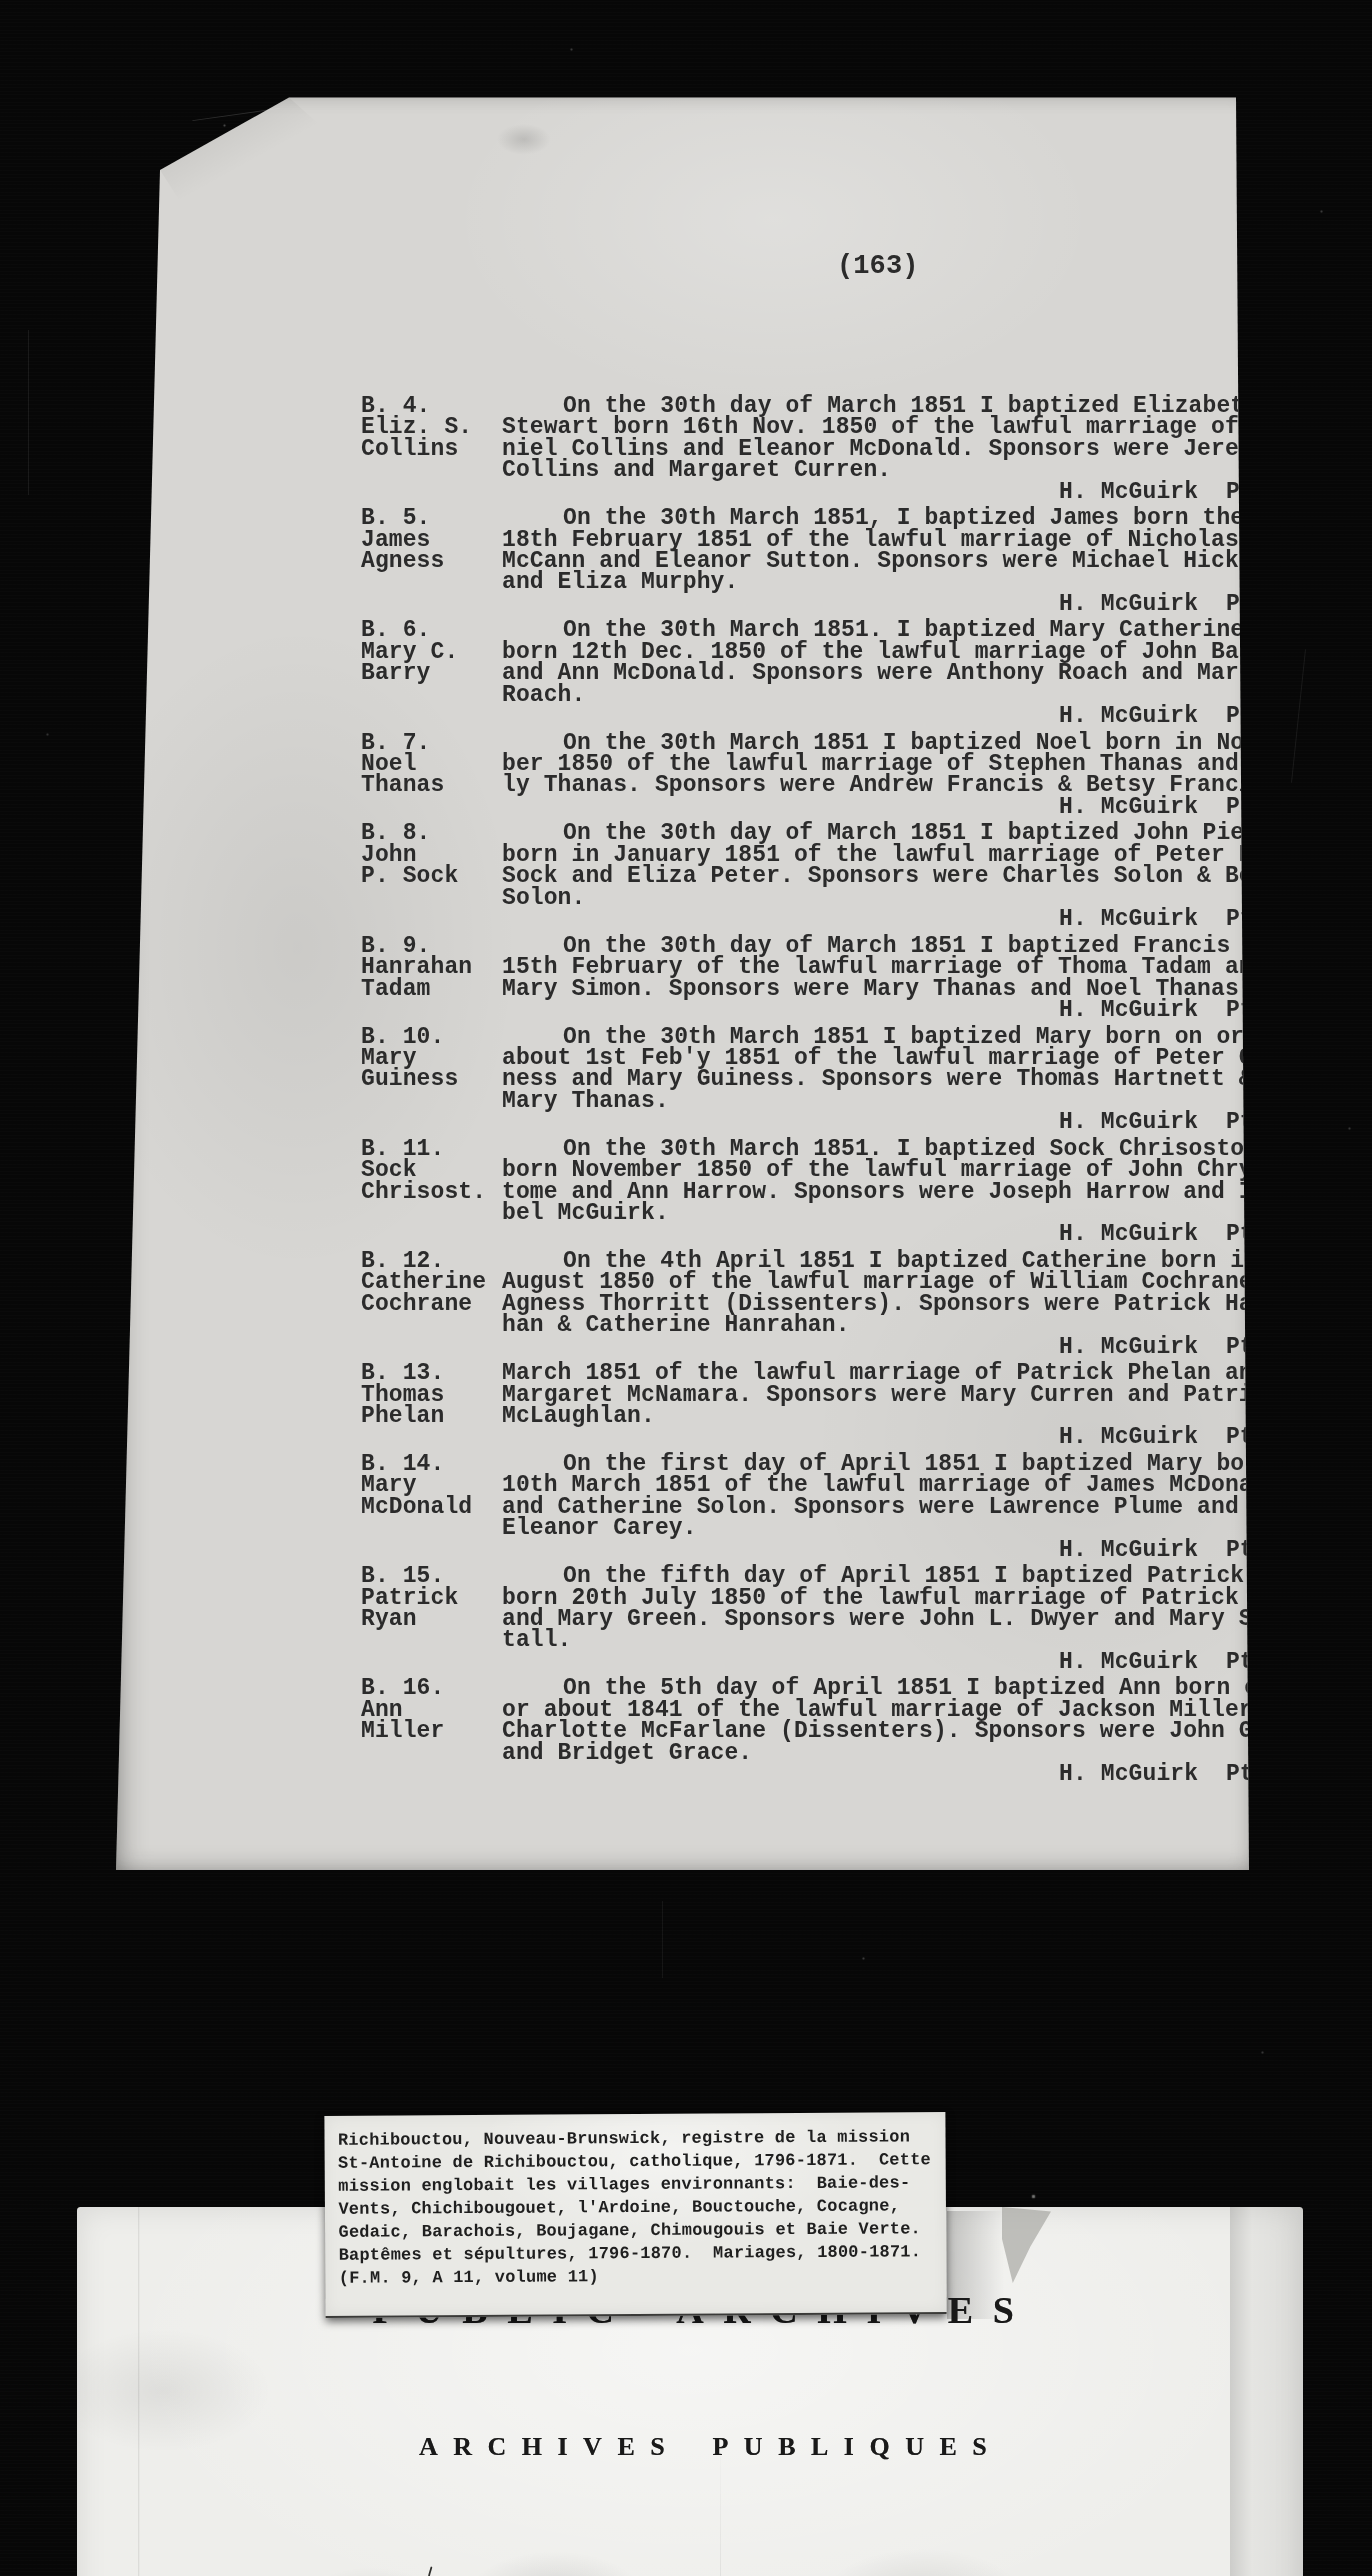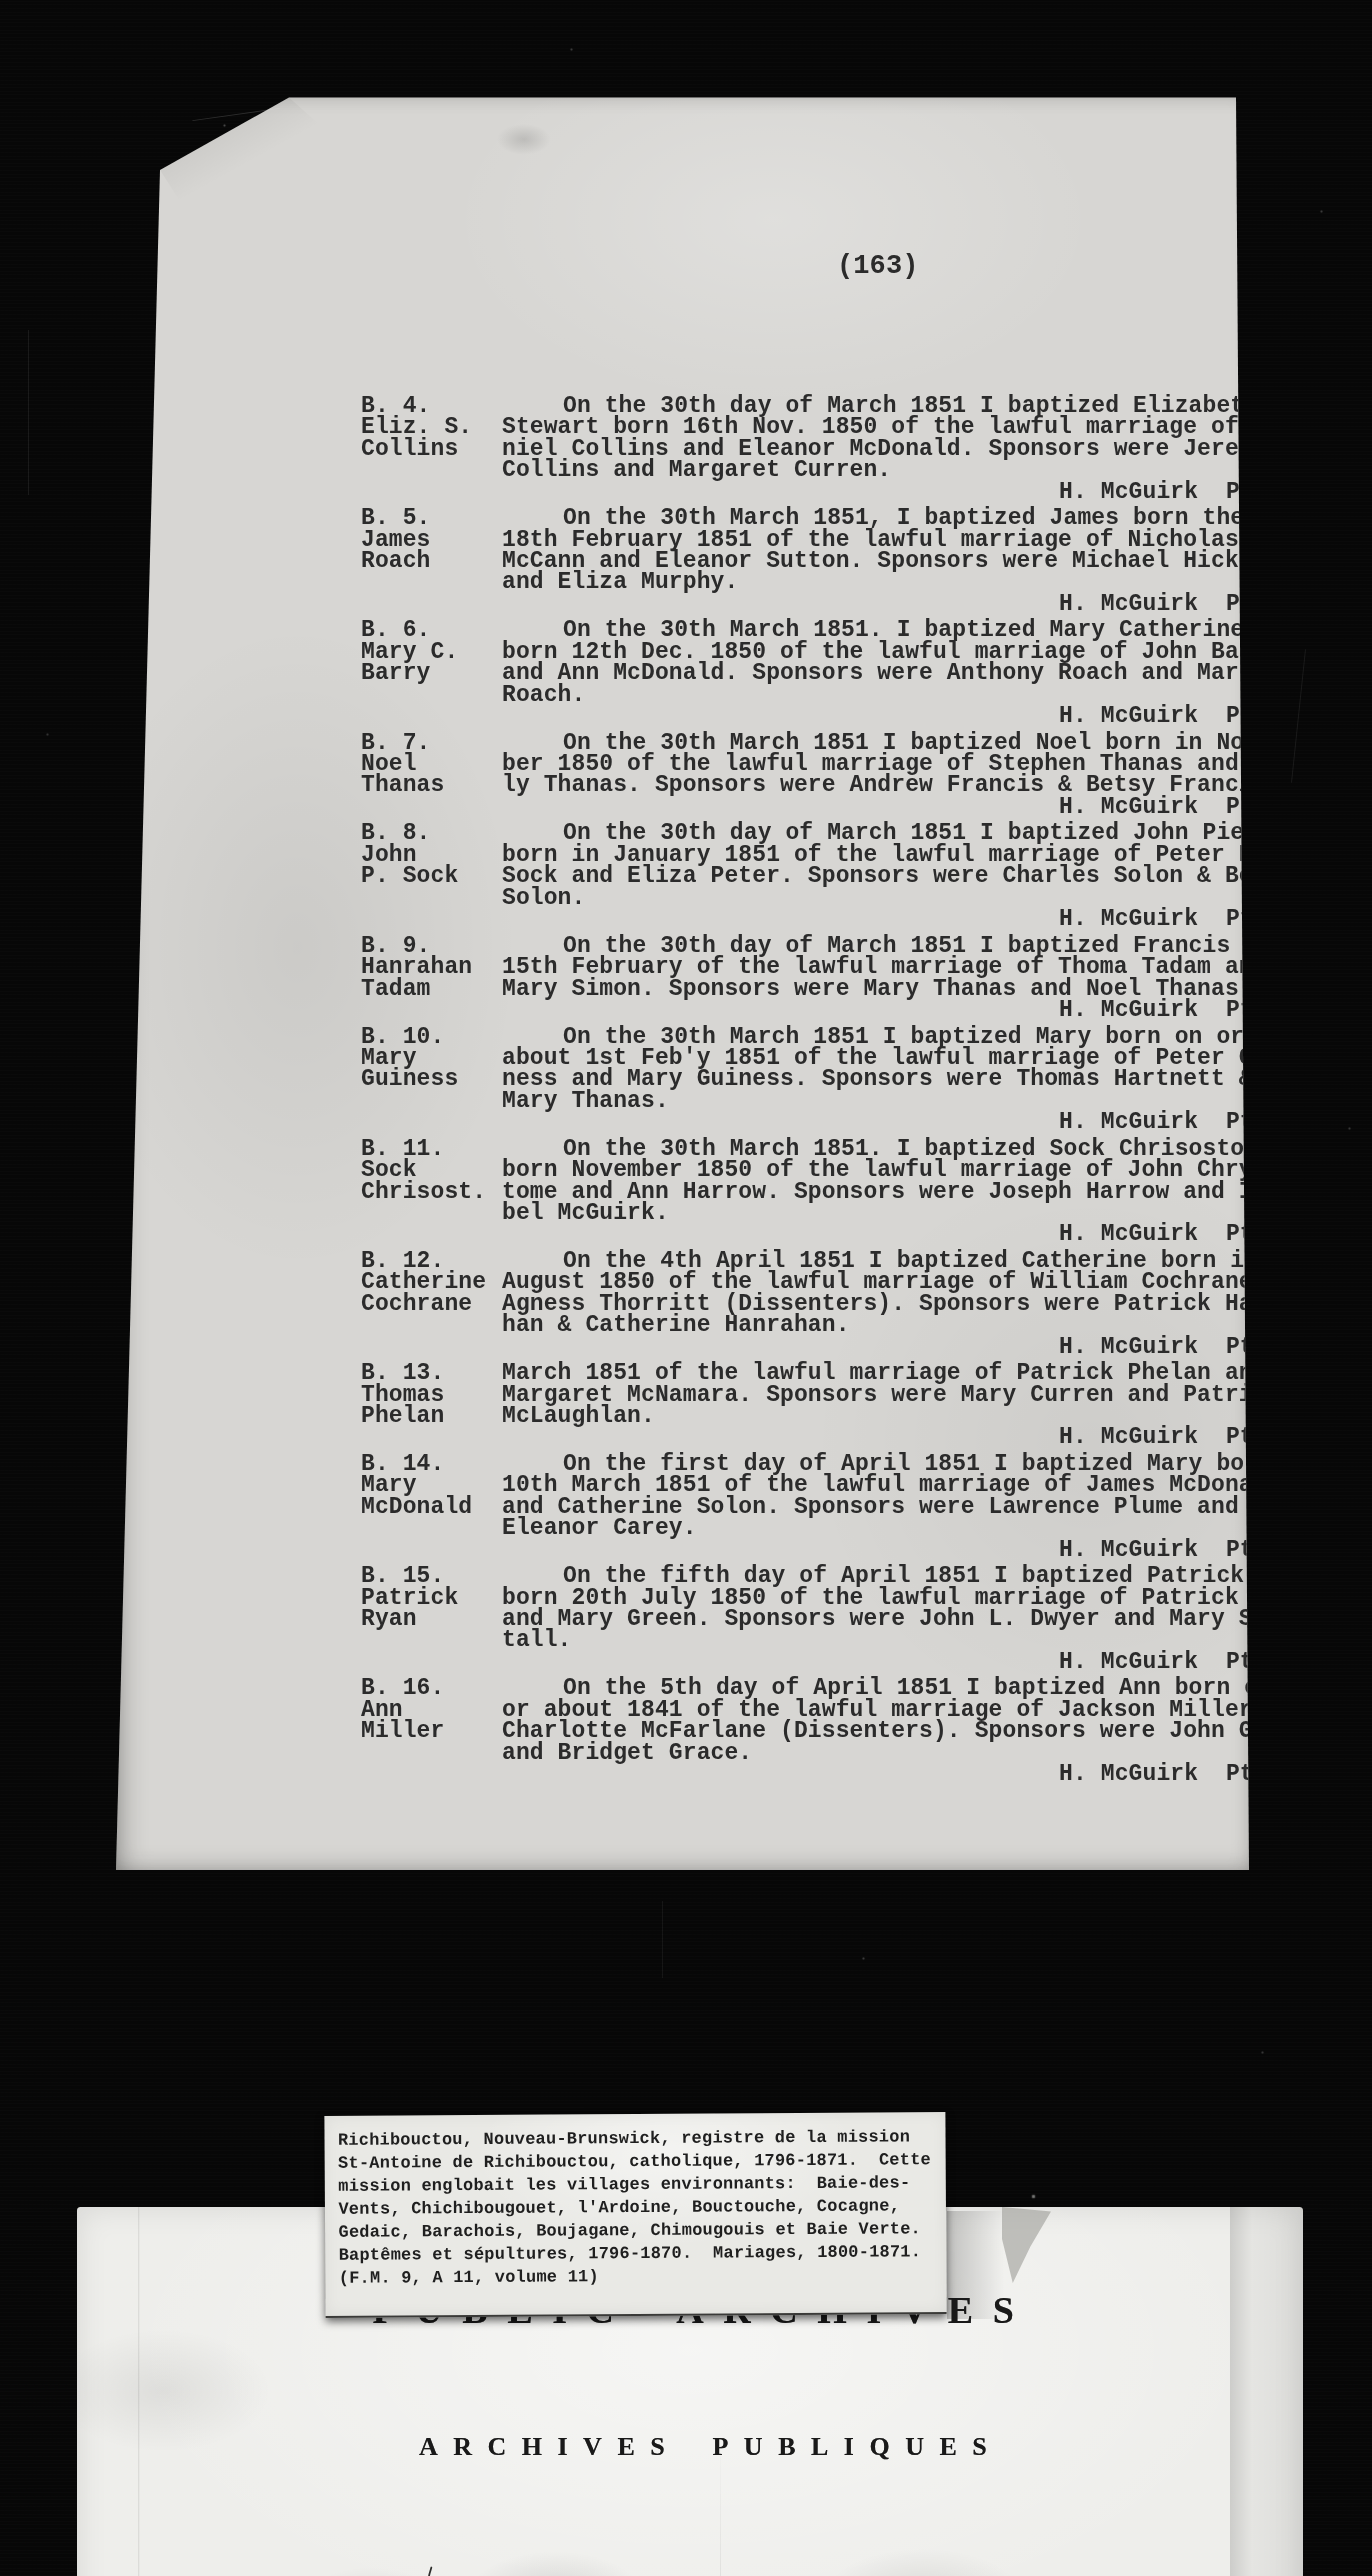--- a/index.html
+++ b/index.html
@@ -102,21 +102,21 @@
   <div class="register-page">
     <div class="corner-shade"></div>
     <div class="page-number typewriter">(163)</div>
     <div class="entries" id="entries">
         <div class="entry">
     <div class="entry-labels typewriter"><div>B. 4.</div><div>Eliz. S.</div><div>Collins</div></div>
     <div class="entry-body typewriter"><div class="first">On the 30th day of March 1851 I baptized Elizabeth</div><div>Stewart born 16th Nov. 1850 of the lawful marriage of Da-</div><div>niel Collins and Eleanor McDonald. Sponsors were Jeremiah</div><div>Collins and Margaret Curren.</div></div>
     <div class="entry-signature typewriter">H. McGuirk  Ptre.</div>
   </div>
         <div class="entry">
-    <div class="entry-labels typewriter"><div>B. 5.</div><div>James</div><div>Roach</div></div>
+    <div class="entry-labels typewriter"><div>B. 5.</div><div>James</div><div>Agness</div></div>
     <div class="entry-body typewriter"><div class="first">On the 30th March 1851, I baptized James born the</div><div>18th February 1851 of the lawful marriage of Nicholas</div><div>McCann and Eleanor Sutton. Sponsors were Michael Hickey</div><div>and Eliza Murphy.</div></div>
     <div class="entry-signature typewriter">H. McGuirk  Ptre.</div>
   </div>
         <div class="entry">
     <div class="entry-labels typewriter"><div>B. 6.</div><div>Mary C.</div><div>Barry</div></div>
     <div class="entry-body typewriter"><div class="first">On the 30th March 1851. I baptized Mary Catherine</div><div>born 12th Dec. 1850 of the lawful marriage of John Barry</div><div>and Ann McDonald. Sponsors were Anthony Roach and Margaret</div><div>Roach.</div></div>
     <div class="entry-signature typewriter">H. McGuirk  Ptre.</div>
   </div>
         <div class="entry">
     <div class="entry-labels typewriter"><div>B. 7.</div><div>Noel</div><div>Thanas</div></div>

